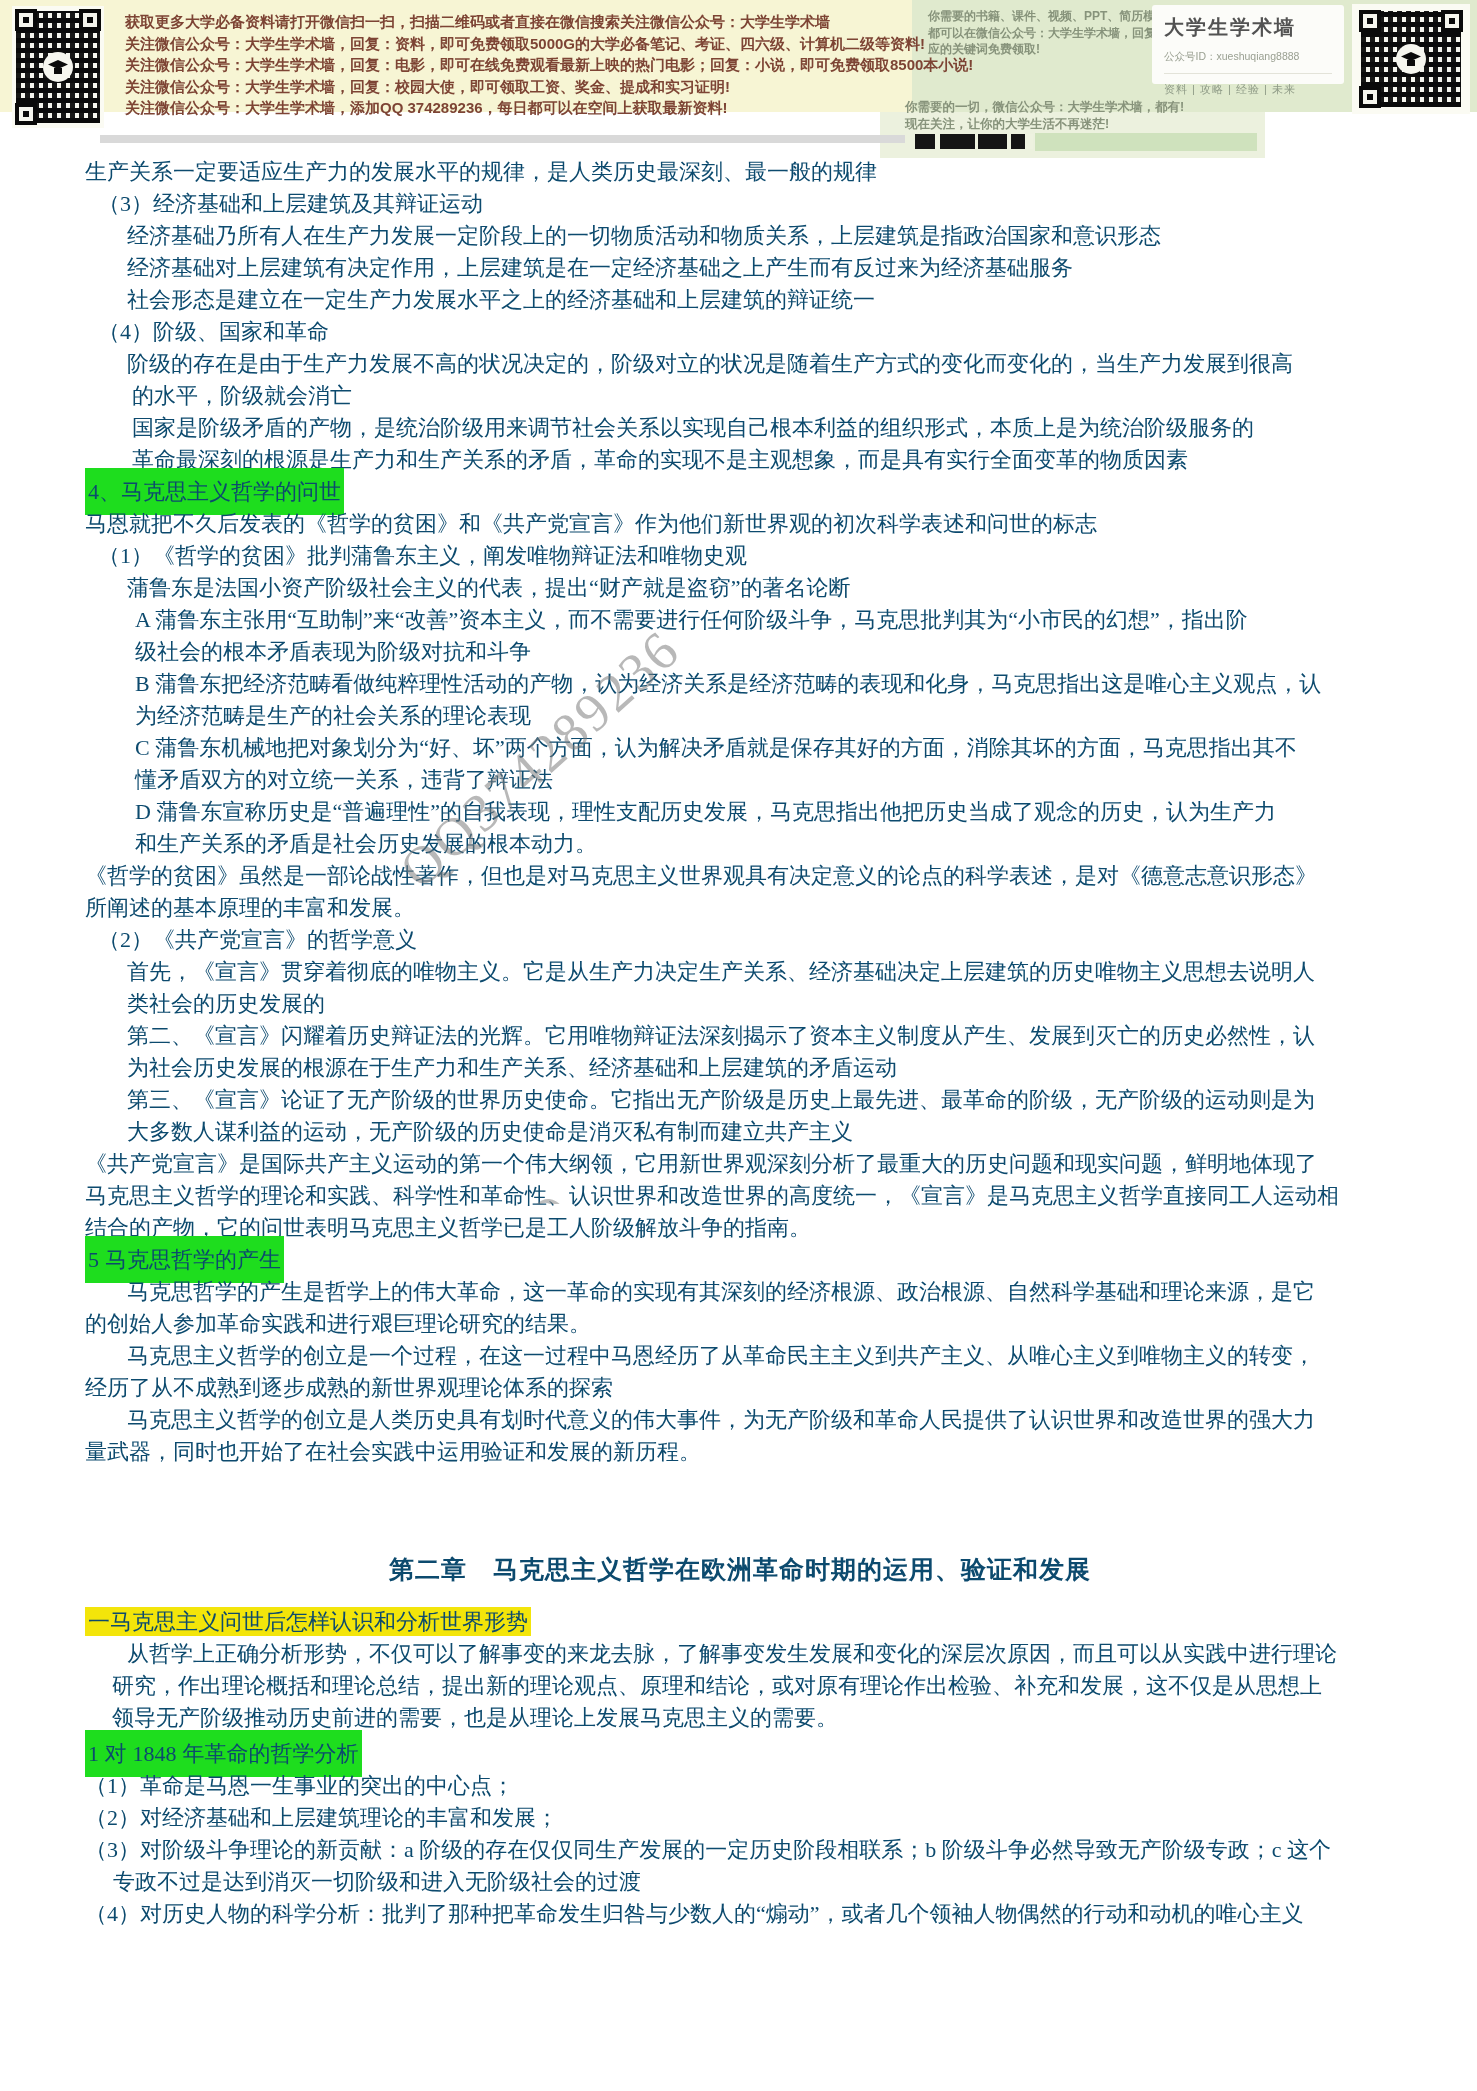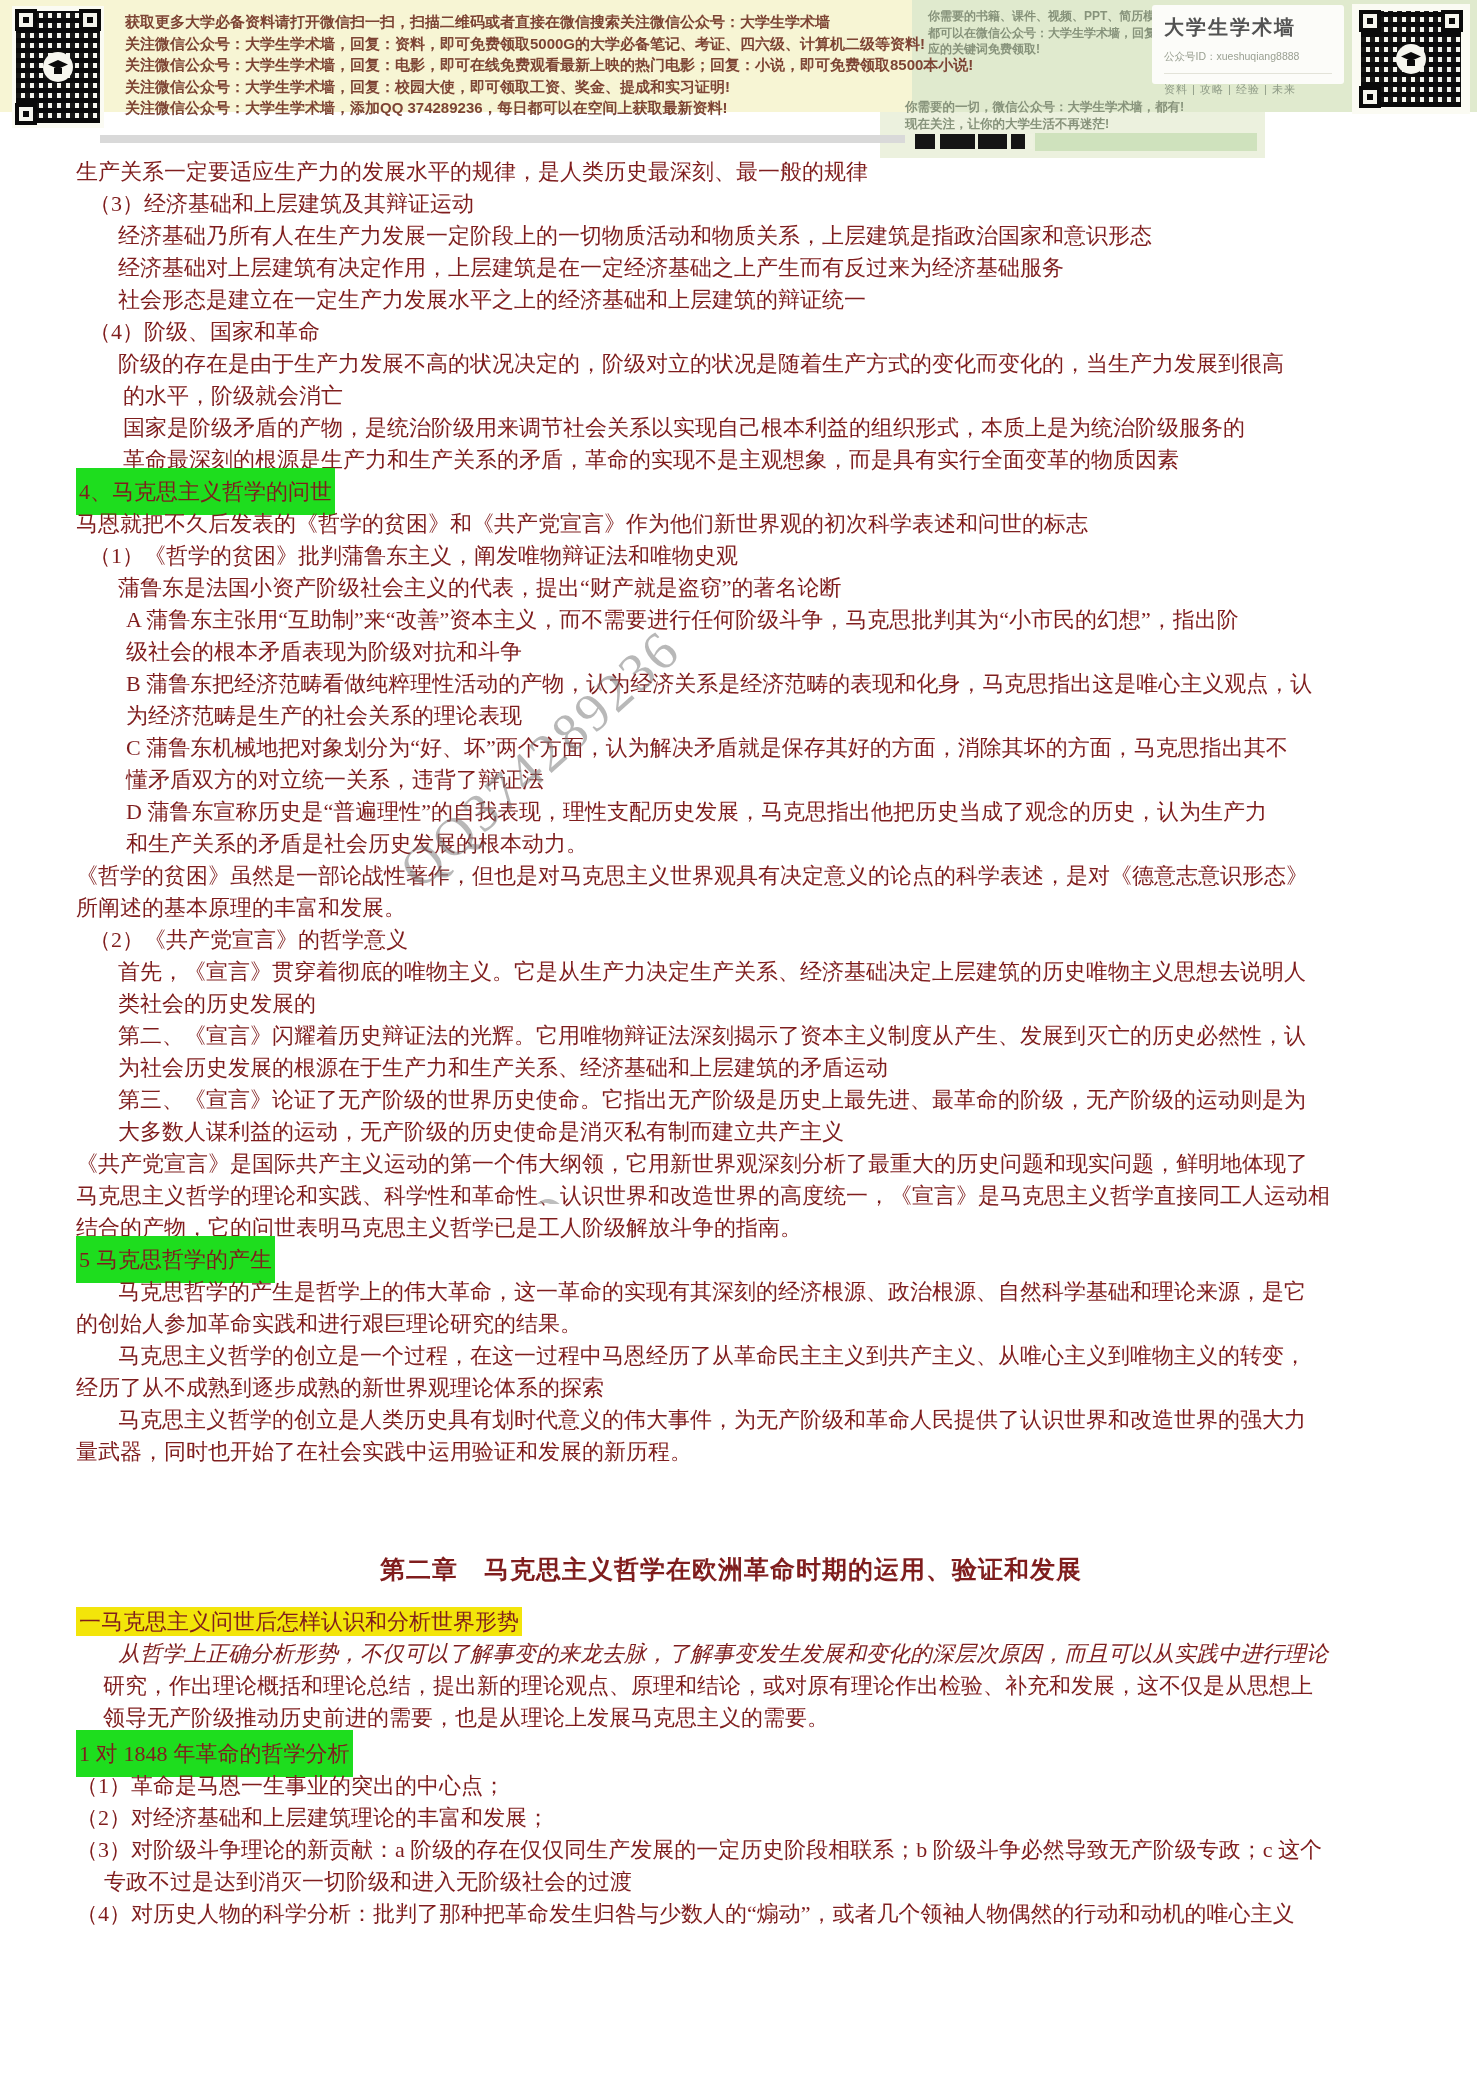--- a/index.html
+++ b/index.html
@@ -52,21 +52,21 @@
   
   .watermark{position:absolute;left:305px;top:728px;width:470px;text-align:center;
      font-size:54px;letter-spacing:3px;color:rgba(125,125,125,.55);
      transform:rotate(-42deg);z-index:6;pointer-events:none;}
   .watermark-frag{position:absolute;left:518px;top:1172px;width:72px;height:32px;overflow:hidden;
      z-index:6;pointer-events:none;}
   .watermark-frag span{display:block;font-size:58px;color:rgba(125,125,125,.5);
      transform:rotate(-42deg) translate(2px,6px);}
 
   
-  .doc{position:absolute;left:76px;top:156px;width:1335px;font-size:22px;color:#7f1d1d;z-index:2;}
+  .doc{position:absolute;left:85px;top:156px;width:1335px;font-size:22px;color:#0c4a6e;z-index:2;}
   .line{min-height:32px;line-height:32px;white-space:nowrap;}
   .line.heading{font-weight:bold;font-size:25px;height:44px;line-height:44px;
      text-align:center;width:1310px;letter-spacing:1px;}
   .hl-g{background:#1edd1e;padding:11px 3px;margin-right:0;}
   .hl-y{background:#f3e50a;padding:2px 3px;}
 </style>
 </head>
 <body>
 
 <div class="page">
@@ -164,21 +164,21 @@
       <div class="line">结合的产物，它的问世表明马克思主义哲学已是工人阶级解放斗争的指南。</div>
       <div class="line"><span class="hl-g">5</span><span class="hl-g">马克思哲学的产生</span></div>
       <div class="line" style="padding-left: 42px;">马克思哲学的产生是哲学上的伟大革命，这一革命的实现有其深刻的经济根源、政治根源、自然科学基础和理论来源，是它</div>
       <div class="line">的创始人参加革命实践和进行艰巨理论研究的结果。</div>
       <div class="line" style="padding-left: 42px;">马克思主义哲学的创立是一个过程，在这一过程中马恩经历了从革命民主主义到共产主义、从唯心主义到唯物主义的转变，</div>
       <div class="line">经历了从不成熟到逐步成熟的新世界观理论体系的探索</div>
       <div class="line" style="padding-left: 42px;">马克思主义哲学的创立是人类历史具有划时代意义的伟大事件，为无产阶级和革命人民提供了认识世界和改造世界的强大力</div>
       <div class="line">量武器，同时也开始了在社会实践中运用验证和发展的新历程。</div>
       <div class="line heading" style="margin-top: 80px;">第二章　马克思主义哲学在欧洲革命时期的运用、验证和发展</div>
       <div class="line" style="margin-top: 14px;"><span class="hl-y">一马克思主义问世后怎样认识和分析世界形势</span></div>
-      <div class="line" style="padding-left: 42px; font-style: italic;">从哲学上正确分析形势，不仅可以了解事变的来龙去脉，了解事变发生发展和变化的深层次原因，而且可以从实践中进行理论</div>
+      <div class="line" style="padding-left: 42px;">从哲学上正确分析形势，不仅可以了解事变的来龙去脉，了解事变发生发展和变化的深层次原因，而且可以从实践中进行理论</div>
       <div class="line" style="padding-left: 27px;">研究，作出理论概括和理论总结，提出新的理论观点、原理和结论，或对原有理论作出检验、补充和发展，这不仅是从思想上</div>
       <div class="line" style="padding-left: 27px;">领导无产阶级推动历史前进的需要，也是从理论上发展马克思主义的需要。</div>
       <div class="line" style="margin-top: 4px;"><span class="hl-g">1 对</span><span class="hl-g">1848</span><span class="hl-g">年革命的哲学分析</span></div>
       <div class="line">（1）革命是马恩一生事业的突出的中心点；</div>
       <div class="line">（2）对经济基础和上层建筑理论的丰富和发展；</div>
       <div class="line">（3）对阶级斗争理论的新贡献：a 阶级的存在仅仅同生产发展的一定历史阶段相联系；b 阶级斗争必然导致无产阶级专政；c 这个</div>
       <div class="line" style="padding-left: 28px;">专政不过是达到消灭一切阶级和进入无阶级社会的过渡</div>
       <div class="line">（4）对历史人物的科学分析：批判了那种把革命发生归咎与少数人的“煽动”，或者几个领袖人物偶然的行动和动机的唯心主义</div>
     </div>
 

